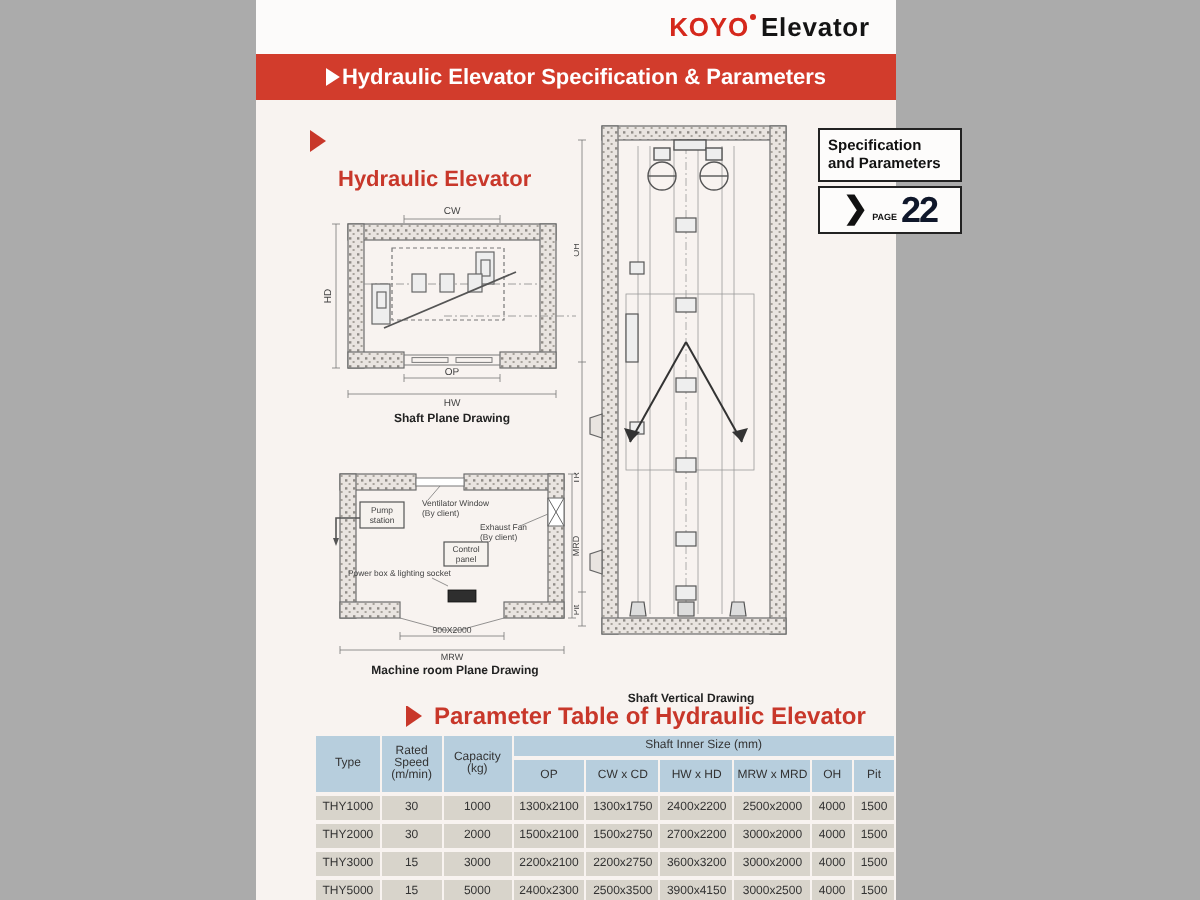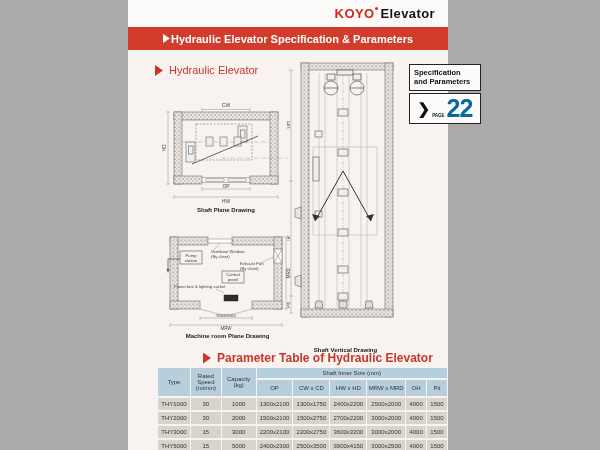--- a/index.html
+++ b/index.html
@@ -14,31 +14,31 @@
   .logo .prod{color:#141414;}
   
   .banner{position:absolute;top:27px;left:0;right:0;height:23px;background:#d23c2c;
           display:flex;align-items:center;justify-content:center;gap:1px;}
   .banner .txt{color:#fff;font-weight:bold;font-size:11px;}
   .chev{display:inline-block;clip-path:polygon(0 0,100% 50%,0 100%);}
   .chev.w{width:7px;height:9px;background:#fff;}
   .chev.r{width:8px;height:11px;background:#c8372a;}
   
   .sec1{position:absolute;left:27px;top:64px;display:flex;gap:6px;}
-  .sec1 .t{color:#c8372a;font-weight:normal;font-size:11px;line-height:1.25;}
+  .sec1 .t{color:#c8372a;font-weight:bold;font-size:11px;line-height:1.25;margin-top:20px;}
   .sec2{position:absolute;left:27px;top:351px;display:flex;gap:6px;align-items:center;padding-left:48px;}
   .sec2 .t{color:#c8372a;font-weight:bold;font-size:12px;}
   
   .badge{position:absolute;left:281px;top:64px;width:72px;}
   .badge .bx{border:1.5px solid #222;background:#fdfcfb;}
   .badge .top{padding:3px 4px;font-size:7.5px;font-weight:bold;color:#111;line-height:1.25;margin-bottom:2px;}
   .badge .bot{display:flex;align-items:center;justify-content:center;gap:2px;padding:2px 3px;}
   .badge .pchev{font-size:15px;font-weight:bold;color:#111;line-height:1;}
   .badge .pword{font-size:4.5px;font-weight:bold;color:#111;align-self:flex-end;margin-bottom:3px;}
-  .badge .pnum{font-size:25px;font-weight:bold;color:#0369a1;line-height:1;letter-spacing:-1px;}
+  .badge .pnum{font-size:18px;font-weight:bold;color:#0f172a;line-height:1;letter-spacing:-1px;}
   
   .draw{position:absolute;}
   .cap{position:absolute;font-size:6px;font-weight:bold;color:#222;text-align:center;}
   svg text{fill:#444;font-family:"Liberation Sans",sans-serif;}
   
   .tblwrap{position:absolute;left:29px;top:366px;}
   table{border-collapse:separate;border-spacing:1px 2px;table-layout:fixed;}
   th,td{font-size:6px;line-height:1.05;text-align:center;vertical-align:middle;
         font-weight:normal;color:#333;padding:1px 0;overflow:hidden;}
   th{background:#b7cedd;}

